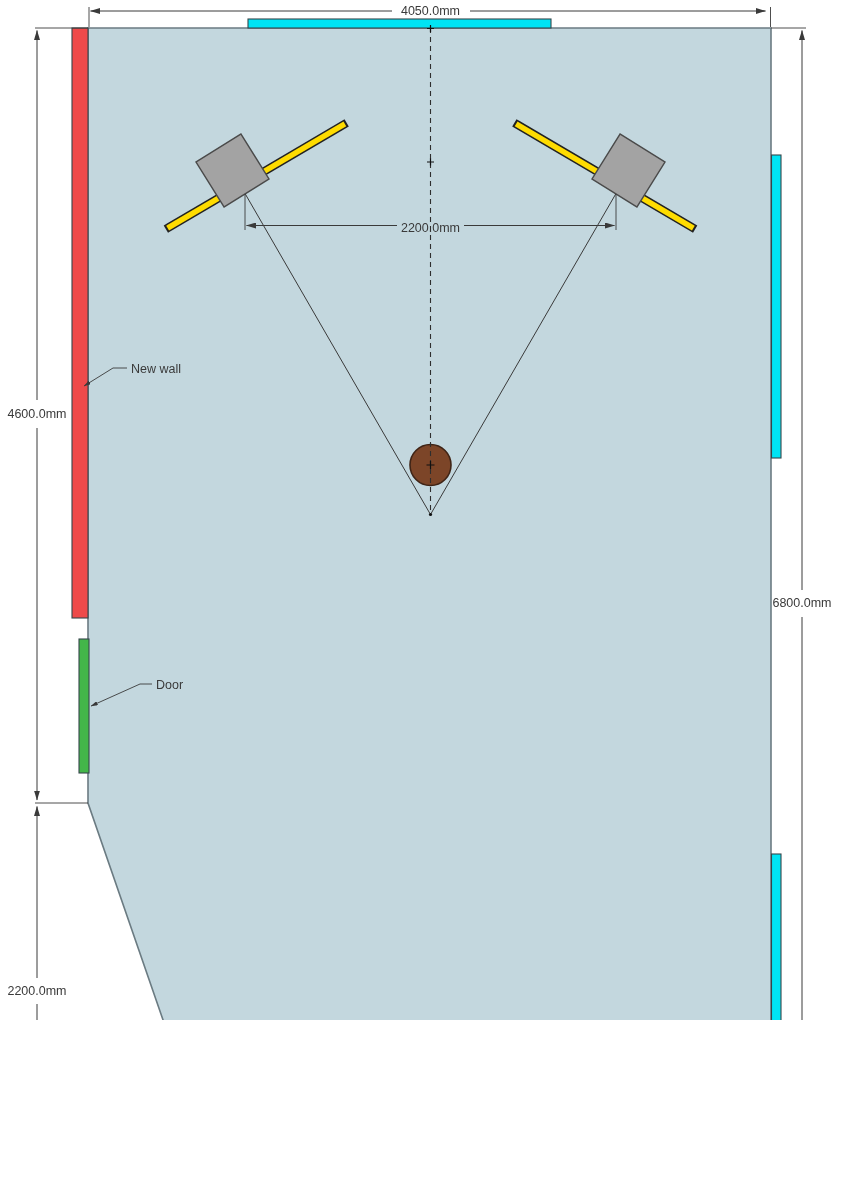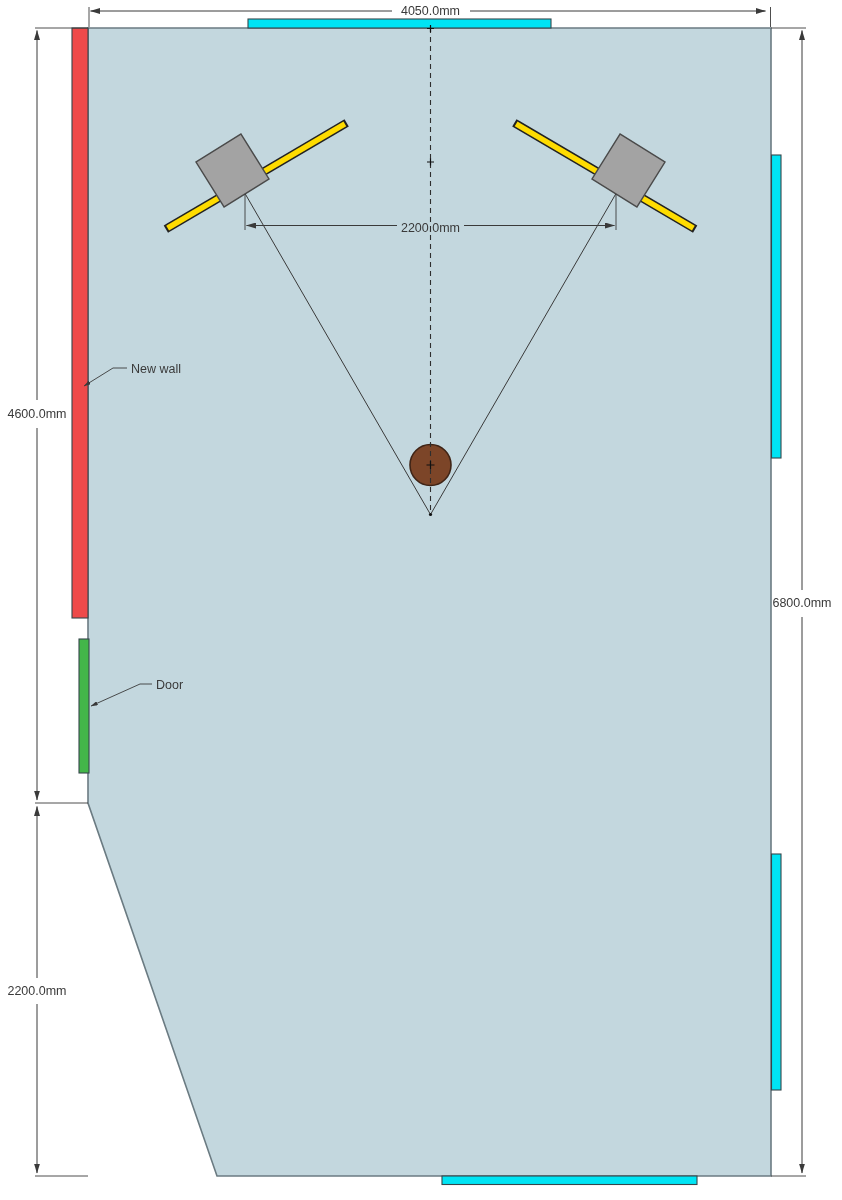--- a/index.html
+++ b/index.html
@@ -1,16 +1,16 @@
 <!DOCTYPE html>
 <html><head>
 <meta charset="utf-8">
 <style>
   html,body{margin:0;padding:0;background:#ffffff;}
-  .canvas-wrap{width:842px;height:1200px;position:relative;font-family:"Liberation Sans",sans-serif;}
+  .canvas-wrap{width:842px;height:1020px;position:relative;font-family:"Liberation Sans",sans-serif;}
   svg{display:block;}
   text{font-family:"Liberation Sans",sans-serif;font-size:12.5px;fill:#3a3a3a;}
   .dim-line{stroke:#3a3a3a;stroke-width:1;fill:none;}
   .witness{stroke:#3a3a3a;stroke-width:0.9;fill:none;}
   .room{stroke:#6b7b82;stroke-width:1.6;}
   .fixture{stroke:#35464b;stroke-width:1.1;}
   .speaker{stroke:#4a4a4a;stroke-width:1.4;}
   .axis-under{stroke:#222222;stroke-width:8.5;stroke-linecap:square;}
   .axis-over{stroke-width:5.5;stroke-linecap:square;fill:none;}
   .tri{stroke:#3a3a3a;stroke-width:1;fill:none;}

